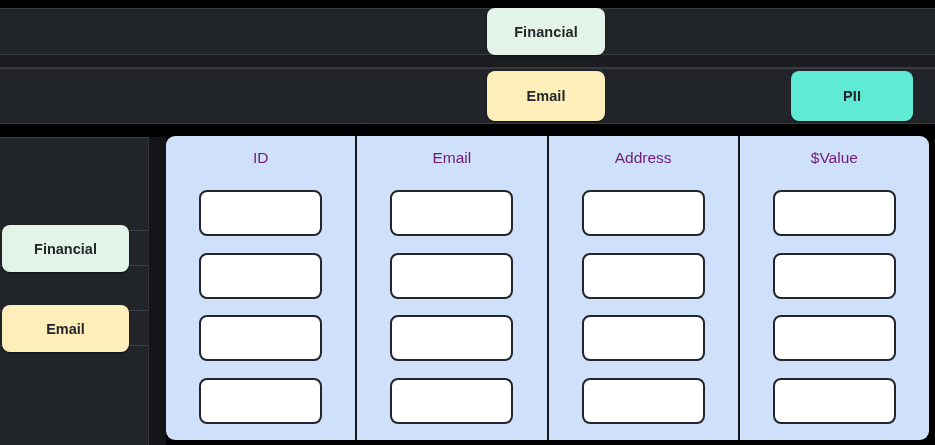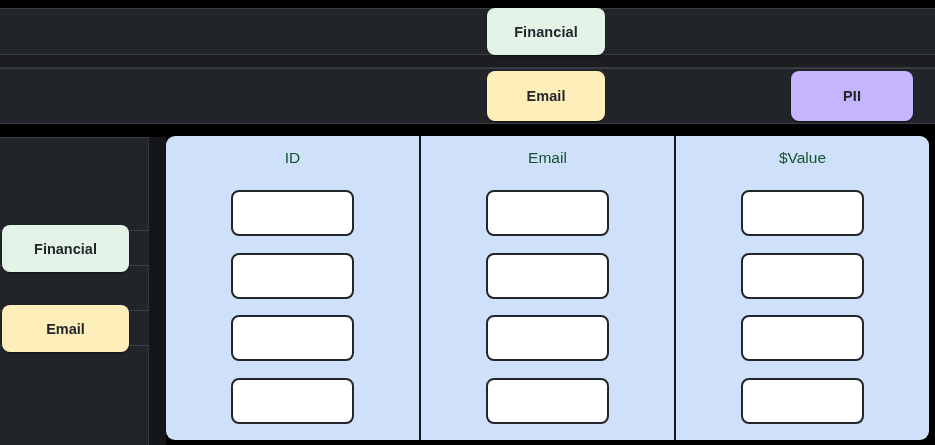--- a/index.html
+++ b/index.html
@@ -138,21 +138,21 @@
   .column:first-child { border-radius: 9px 0 0 9px; }
   .column:last-child  { border-radius: 0 9px 9px 0; }
 
   .col-header {
     width: 100%;
     height: 44px;
     display: flex;
     align-items: center;
     justify-content: center;
     font-size: 15.5px;
-    color: #14532d;
+    color: #701a75;
     white-space: nowrap;
   }
 
   .cells {
     flex: 1 1 auto;
     width: 100%;
     display: flex;
     flex-direction: column;
     justify-content: space-around;
     align-items: center;
@@ -173,21 +173,21 @@
 <div id="app">
 
   <div class="band" id="band-row-1"></div>
   <div id="band-gap"></div>
   <div class="band" id="band-row-2"></div>
 
   <div class="chip" id="chip-financial-top" style="background: rgb(227, 243, 232);">Financial</div>
 
   <div class="chip" id="chip-email-top" style="background: rgb(253, 238, 186);">Email</div>
 
-  <div class="chip" id="chip-pii-top" style="background: #c4b5fd;">PII</div>
+  <div class="chip" id="chip-pii-top" style="background: #5eead4;">PII</div>
 
   <div id="sidebar">
     <div class="side-slot" id="side-slot-financial"></div>
     <div class="side-slot" id="side-slot-email"></div>
   </div>
   <div id="sidebar-gutter"></div>
 
   <div class="side-chip" id="side-chip-financial" style="background: rgb(227, 243, 232);">Financial</div>
 
   <div class="side-chip" id="side-chip-email" style="background: rgb(253, 238, 186);">Email</div>
@@ -205,20 +205,29 @@
       <div class="column">
         <div class="col-header">Email</div>
         <div class="cells">
           <div class="cell"></div>
           <div class="cell"></div>
           <div class="cell"></div>
           <div class="cell"></div>
         </div>
       </div>
       <div class="column">
+        <div class="col-header">Address</div>
+        <div class="cells">
+          <div class="cell"></div>
+          <div class="cell"></div>
+          <div class="cell"></div>
+          <div class="cell"></div>
+        </div>
+      </div>
+      <div class="column">
         <div class="col-header">$Value</div>
         <div class="cells">
           <div class="cell"></div>
           <div class="cell"></div>
           <div class="cell"></div>
           <div class="cell"></div>
         </div>
       </div>
     </div>
 

